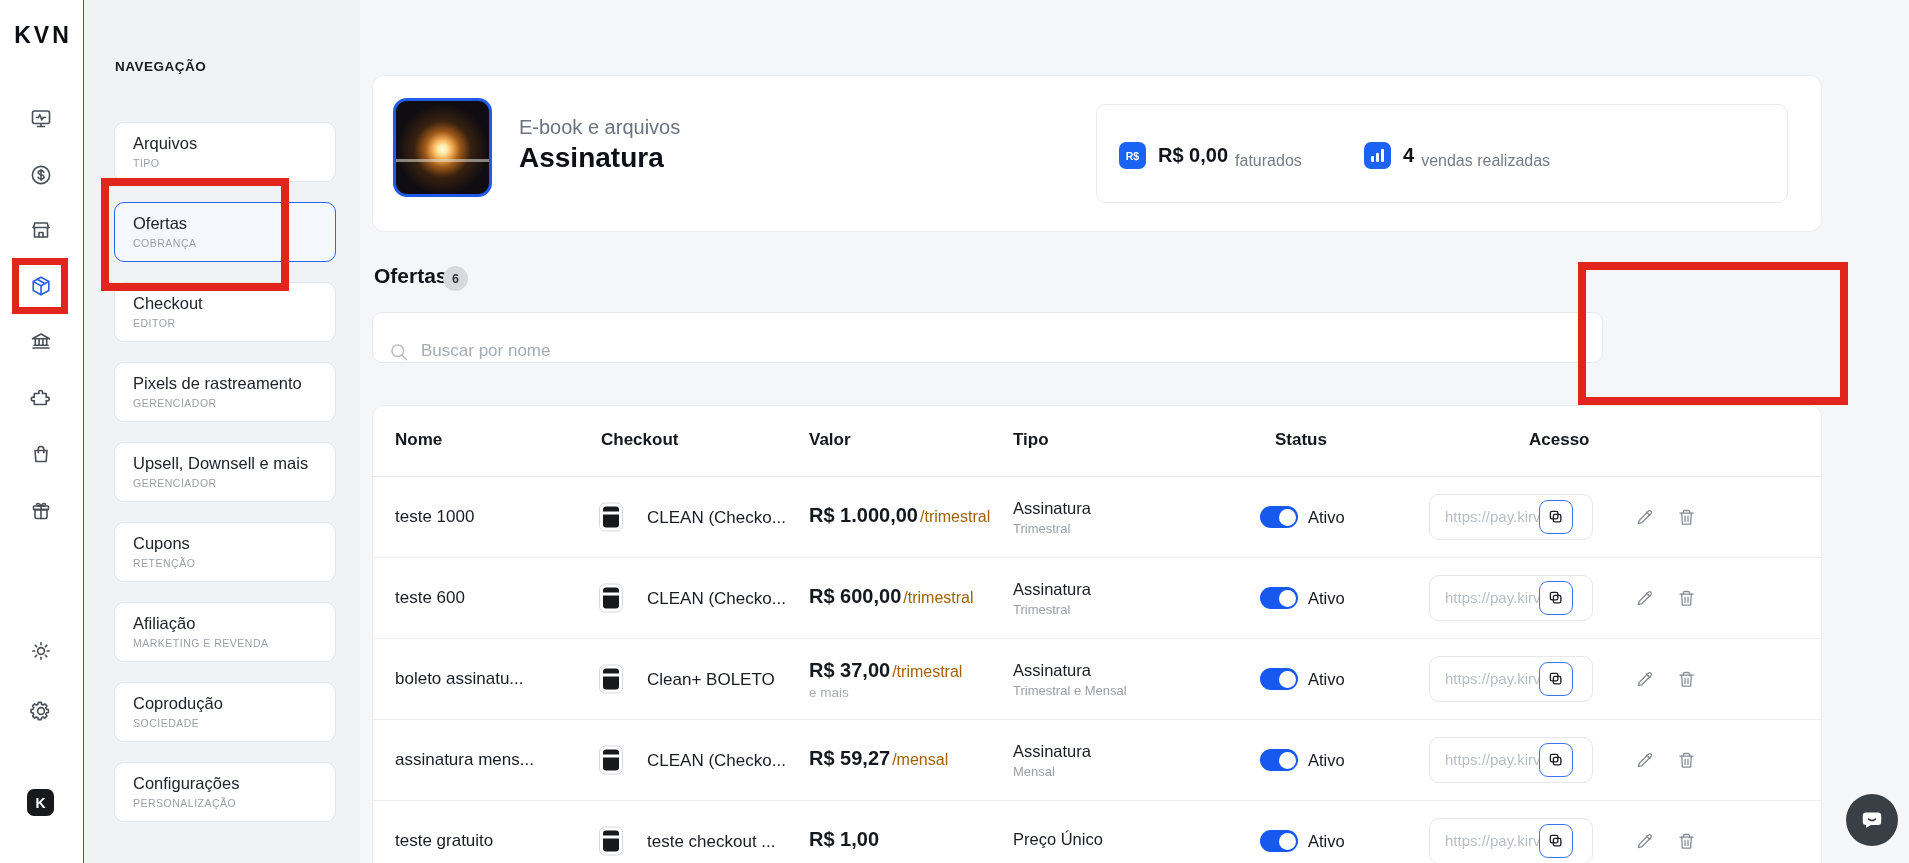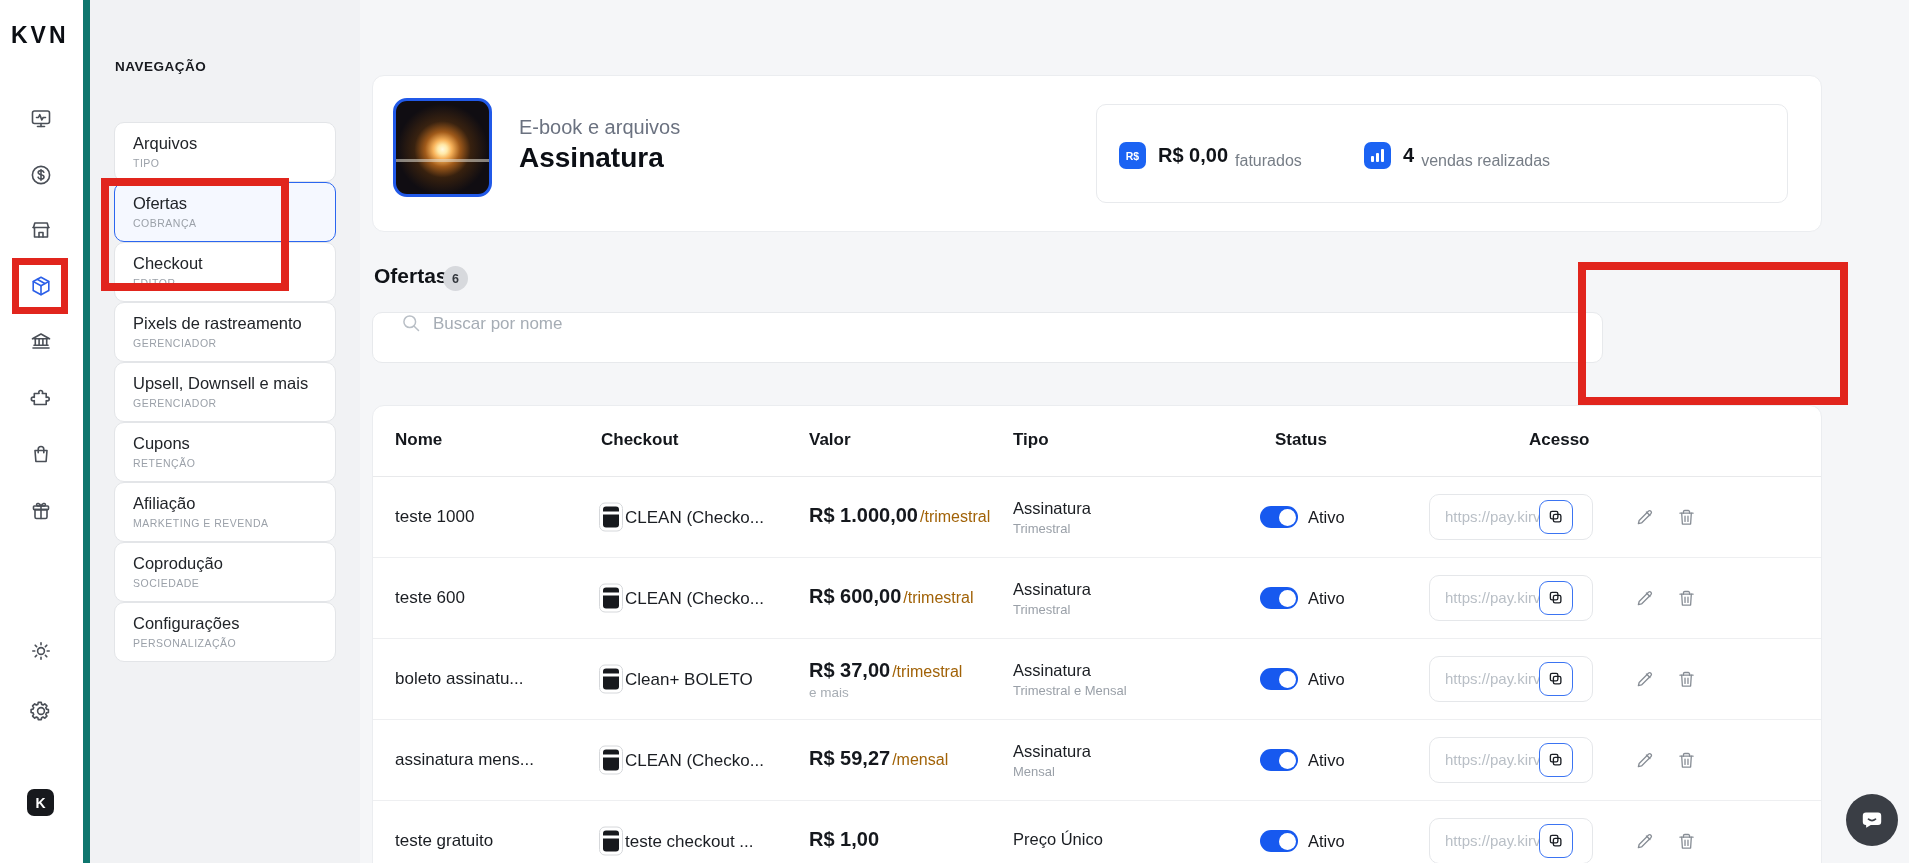--- a/index.html
+++ b/index.html
@@ -1,32 +1,32 @@
 <!DOCTYPE html>
 <html><head>
 <meta charset="utf-8">
 <style>
   html,body{margin:0;padding:0;}
   body{font-family:"Liberation Sans","DejaVu Sans",sans-serif;background:#f2f3f5;overflow:hidden;}
   #stage{position:relative;width:1909px;height:863px;background:#f3f4f6;overflow:hidden;
          -webkit-font-smoothing:antialiased;color:#15181d;}
 
   
-  #rail{position:absolute;left:0;top:0;width:83px;height:863px;background:#ffffff;border-right:7px solid #0f766e;z-index:5;}
+  #rail{position:absolute;left:0;top:0;width:83px;height:863px;background:#ffffff;border-right:1px solid #0f766e;z-index:5;text-align:center;}
   #brand{position:absolute;left:11px;top:22px;width:64px;font-size:23px;font-weight:700;letter-spacing:3px;color:#0b0e13;}
   .rail-btn{position:absolute;left:28px;width:26px;height:26px;display:flex;align-items:center;justify-content:center;cursor:pointer;}
   .rail-btn svg{width:24px;height:24px;stroke:#4a4f57;fill:none;stroke-width:1.6;stroke-linecap:round;stroke-linejoin:round;}
   .rail-btn.active svg{stroke:#2b5fe8;}
   .k-badge{position:absolute;left:27px;width:27px;height:27px;background:#17191d;color:#fff;border-radius:7px;
            display:flex;align-items:center;justify-content:center;font-size:14px;font-weight:700;cursor:pointer;}
 
   
   #navpanel{position:absolute;left:84px;top:0;width:276px;height:863px;background:#f1f2f4;}
   .nav-label{position:absolute;left:31px;top:59px;font-size:13.5px;font-weight:700;letter-spacing:.5px;color:#17191e;}
-  #nav-list{position:absolute;left:30px;top:122px;width:222px;display:flex;flex-direction:column;}
+  #nav-list{position:absolute;left:30px;top:122px;width:222px;display:flex;flex-direction:column;gap:20px;}
   .nav-card{box-sizing:border-box;height:60px;background:#fff;border:1px solid #e3e5e8;border-radius:10px;
             padding:11px 0 0 18px;cursor:pointer;}
   .nav-card.active{border:1.5px solid #2b66f0;background:#f5f8ff;}
   .nav-title{font-size:16.5px;color:#212429;}
   .nav-sub{font-size:10.5px;letter-spacing:.5px;color:#9ba1a9;margin-top:4px;}
 
   
   #main-bg{position:absolute;left:360px;top:0;right:0;bottom:0;background:#f5f6f8;}
   .card{position:absolute;background:#fff;border:1px solid #ebedf0;border-radius:12px;box-sizing:border-box;}
 
@@ -46,39 +46,39 @@
   .stat-bars{display:flex;align-items:flex-end;gap:2px;height:13px;}
   .stat-bars i{display:block;width:3px;background:#fff;border-radius:1px;}
   .stat-value{font-size:20px;font-weight:700;color:#101318;margin-left:12px;}
   .stat-label{font-size:16px;color:#767d86;margin-left:7px;margin-top:11px;}
 
   #offers-title{position:absolute;left:374px;top:264px;font-size:21px;font-weight:700;color:#101318;}
   #offers-count{position:absolute;left:443px;top:266px;width:25px;height:25px;border-radius:50%;background:#d7d9dd;
                 display:flex;align-items:center;justify-content:center;font-size:12.5px;font-weight:700;color:#34383e;}
 
   #search-box{position:absolute;left:372px;top:312px;width:1231px;height:51px;background:#fff;border:1px solid #e7e9ec;border-radius:10px;
-              box-sizing:border-box;display:flex;align-items:flex-start;padding-left:28px;}
+              box-sizing:border-box;display:flex;align-items:flex-end;padding-left:16px;}
   #search-box svg{width:20px;height:20px;stroke:#b9bfc6;fill:none;stroke-width:1.8;stroke-linecap:round;flex:0 0 auto;}
   #search-input{border:0;outline:none;background:transparent;margin-left:10px;font-size:17px;color:#33373d;width:1100px;
                 font-family:"Liberation Sans","DejaVu Sans",sans-serif;}
   #search-input::placeholder{color:#a6adb5;}
 
   #add-offer{position:absolute;left:1612px;top:313px;width:210px;height:47px;background:#145ce8;border:none;border-radius:8px;
              color:#fff;font-size:16px;font-weight:700;display:flex;align-items:center;justify-content:center;gap:10px;cursor:pointer;
              font-family:"Liberation Sans","DejaVu Sans",sans-serif;}
   #add-offer svg{width:19px;height:19px;stroke:#fff;fill:none;stroke-width:1.7;stroke-linecap:round;}
 
   
   #table-card{left:372px;top:405px;width:1450px;height:470px;border-radius:12px;overflow:hidden;}
   #thead{position:relative;height:70px;border-bottom:1px solid #e8e9eb;}
   .th{position:absolute;top:24px;font-size:17px;font-weight:700;color:#14171c;}
   .trow{position:relative;height:80px;border-bottom:1px solid #eeeff1;}
   .cell{position:absolute;top:50%;transform:translateY(-50%);}
   .c-name{left:22px;font-size:17px;color:#1a1d22;}
-  .c-checkout{left:226px;display:flex;align-items:center;gap:2px;font-size:17px;color:#1a1d22;}
+  .c-checkout{left:226px;display:flex;align-items:center;gap:24px;font-size:17px;color:#1a1d22;}
   .co-icon{position:relative;width:22px;height:27px;background:#fff;border:1px solid #d6d8db;border-radius:6px;flex:0 0 auto;}
   .co-icon::after{content:"";position:absolute;inset:3px;background:#17191d;border-radius:3px;}
   .co-icon::before{content:"";position:absolute;left:3px;right:3px;top:8px;height:3px;background:#fff;z-index:1;}
   .c-valor{left:436px;}
   .price{font-size:20px;font-weight:600;color:#15181d;text-align:center;}
   .per{font-size:16px;color:#a16207;margin-left:2px;}
   .price-extra{font-size:13.5px;color:#a7adb4;margin-top:3px;}
   .c-tipo{left:640px;}
   .tipo-main{font-size:16.5px;color:#1a1d22;}
   .tipo-sub{font-size:13px;color:#9aa0a8;margin-top:3px;}

